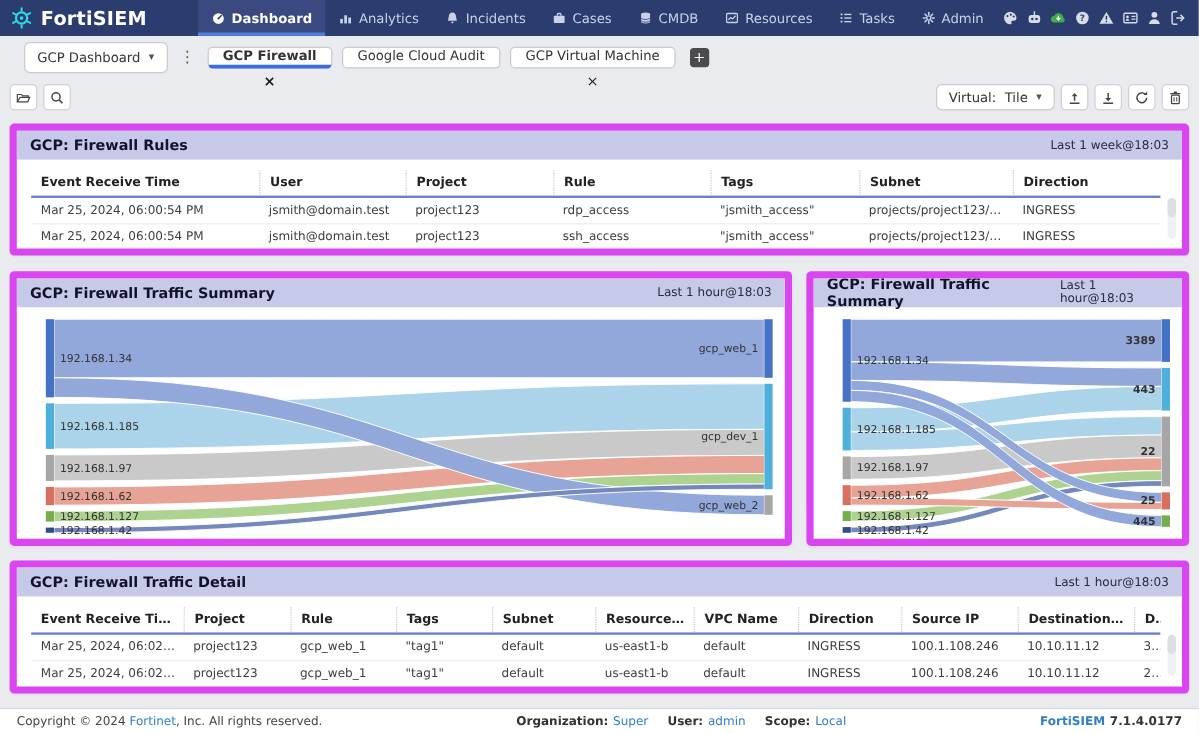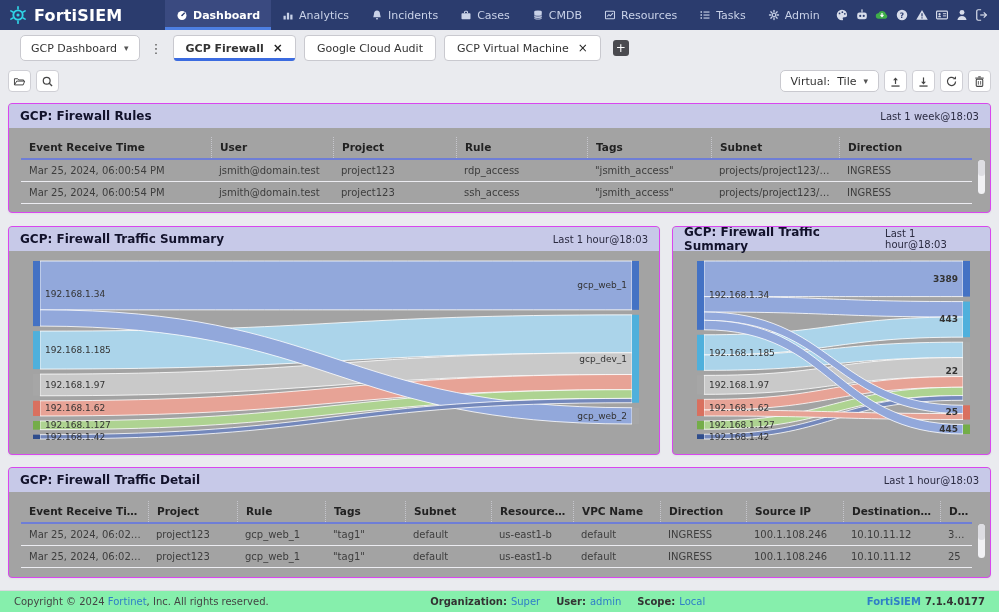--- a/index.html
+++ b/index.html
@@ -16,36 +16,36 @@
   .nav-right .ico { display:flex; }
   .icon { display:block; }
   .ico { display:inline-flex; align-items:center; }
   .green-ico svg { color:#3fae49; }
 
   
   .tabbar { height:36px; background:#eaebef; display:flex; align-items:center; padding:0 20px; gap:8px; }
   .pill-btn { background:#fff; border:1px solid #c9c9cf; border-radius:5px; height:26px; display:flex; align-items:center; gap:7px; padding:0 10px; font-size:11px; color:#333; cursor:pointer; }
   .chev { font-size:9px; color:#555; }
   .kebab { color:#555; font-size:13px; padding:0 2px; cursor:pointer; }
-  .tab { background:#fff; border:1px solid #c9c9cf; border-radius:4px; height:26px; display:flex; align-items:center; gap:9px; padding:0 12px; font-size:11px; color:#333; position:relative; cursor:pointer; }
+  .tab { background:#fff; border:1px solid #c9c9cf; border-radius:4px; height:18px; display:flex; align-items:center; gap:9px; padding:0 12px; font-size:11px; color:#333; position:relative; cursor:pointer;flex-direction:column; }
   .tab.active { font-weight:bold; }
   .tab.active::after { content:""; position:absolute; left:0; right:0; bottom:-1px; height:3px; background:#3b6be0; border-radius:0 0 3px 3px; }
   .tab .x { font-size:12px; color:#222; line-height:1; cursor:pointer; }
   .add-tab { width:16px; height:16px; background:#4a4a4f; color:#fff; border-radius:3px; display:flex; align-items:center; justify-content:center; font-size:12px; margin-left:4px; cursor:pointer; }
 
   
   .toolbar { height:30px; display:flex; align-items:center; padding:0 8px; gap:5px; }
   .sq-btn { width:23px; height:22px; background:#fff; border:1px solid #cfcfd5; border-radius:4px; display:flex; align-items:center; justify-content:center; color:#444; cursor:pointer; }
   .sq-btn svg { width:13px; height:13px; }
   .toolbar-right { margin-left:auto; display:flex; align-items:center; gap:5px; }
   .layout-sel { height:22px; }
 
   
   .content { padding:0 8px; }
-  .panel { background:#a3a3a3; border:1px solid #d946ef; border-radius:4px; box-shadow:0 1px 2px rgba(40,40,80,.05); overflow:hidden; }
+  .panel { background:#ffffff; border:6px solid #d946ef; border-radius:4px; box-shadow:0 1px 2px rgba(40,40,80,.05); overflow:hidden; }
   .panel-header { height:24px; background:#c7c9e8; display:flex; align-items:center; justify-content:space-between; padding:0 11px; }
   .panel-title { font-size:12px; font-weight:bold; color:#12122b; }
   .panel-time { font-size:10px; color:#2a2a40; }
   .rules-panel { margin-top:7px; height:110px; }
   .sankey-row { margin-top:13px; display:flex; gap:12px; }
   .sankey-panel-1 { flex:0 0 652px; height:229px; }
   .sankey-panel-2 { flex:1; height:229px; }
   .detail-panel { margin-top:12px; height:111px; }
 
   
@@ -56,21 +56,21 @@
   .t-row { display:grid; border-bottom:1px solid #ececf1; }
   .td { font-size:10px; color:#3d3d3d; padding:5px 6px 5px 8px; white-space:nowrap; overflow:hidden; text-overflow:ellipsis; }
   .v-scroll { position:absolute; top:32px; bottom:10px; right:5px; width:7px; background:#f1f1f4; border-radius:4px; }
   .v-thumb { position:absolute; top:0; height:48%; width:100%; background:#dddde2; border-radius:4px; }
 
   
   .sankey-box { height:180px; margin:9px 20px 0 24px; }
   svg text { font-family:"DejaVu Sans","Liberation Sans",sans-serif; }
 
   
-  .footer { margin-top:12px; height:22px; background:#86efac; border-top:1px solid #d9d9de; display:flex; align-items:center; padding:0 14px; font-size:10px; color:#444; }
+  .footer { margin-top:12px; height:22px; background:#ffffff; border-top:1px solid #d9d9de; display:flex; align-items:center; padding:0 14px; font-size:10px; color:#444; }
   .footer .mid { margin:0 auto; display:flex; gap:16px; }
   .footer .seg { display:flex; gap:4px; }
   .footer .lbl { font-weight:bold; color:#333; }
   .flink { color:#2f7ec7; cursor:pointer; }
   .fbrand { color:#2f7ec7; font-weight:bold; }
   .fver { color:#333; font-weight:bold; margin-left:4px; }
 </style>
 </head>
 <body>
 

